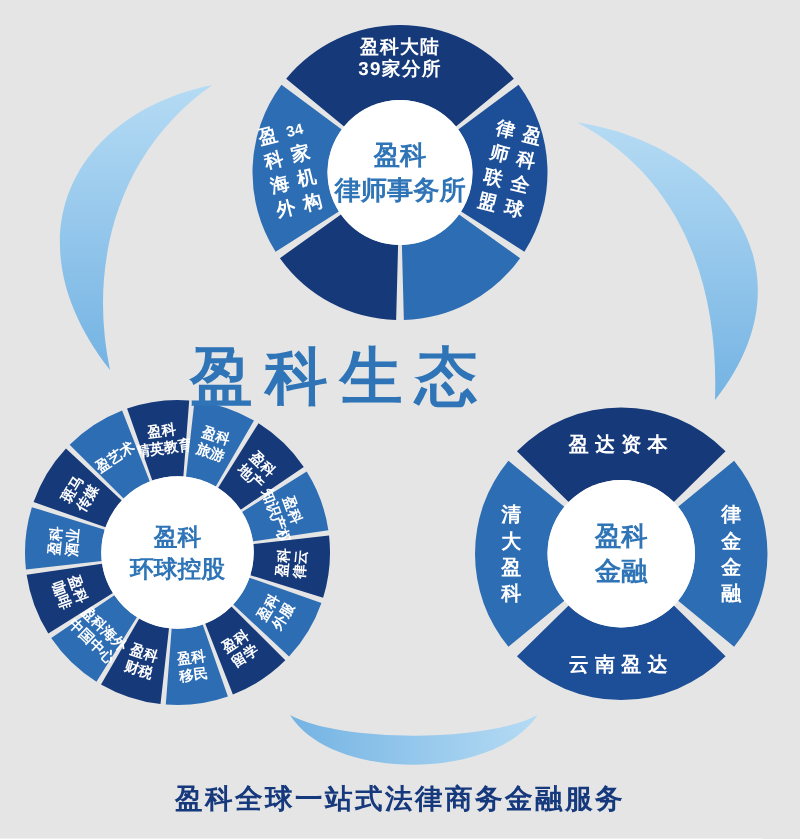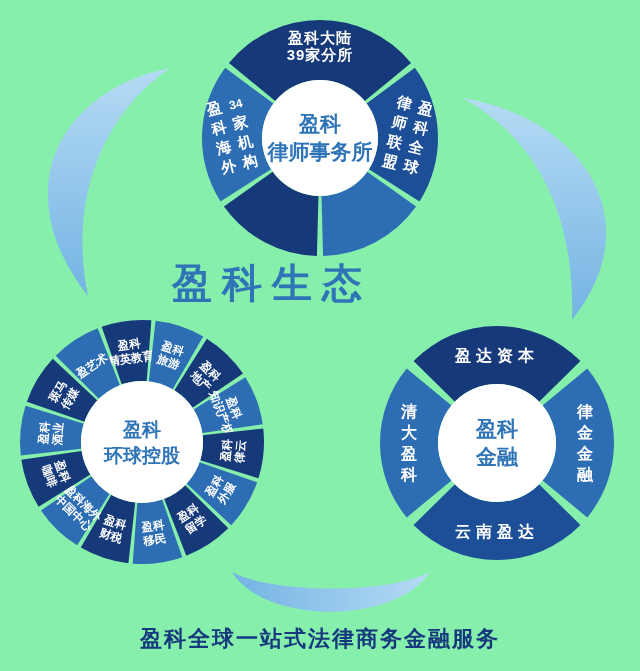--- a/index.html
+++ b/index.html
@@ -1,24 +1,24 @@
 <!DOCTYPE html>
 <html><head>
 <meta charset="utf-8">
 <style>
   html,body{margin:0;padding:0;background:#ffffff;}
   .stage{
-    position:relative;width:640px;height:671px;background:#86efac;overflow:hidden;
+    position:relative;width:640px;height:671px;background:#e5e5e5;overflow:hidden;
     font-family:"Liberation Sans","DejaVu Sans",sans-serif;
   }
   .stage svg{position:absolute;left:0;top:0;}
   svg text{font-family:"Liberation Sans","DejaVu Sans",sans-serif;}
   .center-title{
-    position:absolute;top:256px;left:0;width:544px;text-align:center;
-    font-size:40px;font-weight:bold;letter-spacing:10px;color:#2e74b6;
+    position:absolute;top:268px;left:0;width:544px;text-align:center;
+    font-size:50px;font-weight:bold;letter-spacing:10px;color:#2e74b6;
   }
   .footer-slogan{
     position:absolute;top:624px;left:0;width:640px;text-align:center;
     font-size:22px;font-weight:bold;letter-spacing:2px;color:#15397c;
   }
 </style>
 </head>
 <body>
 
 <div class="stage">

